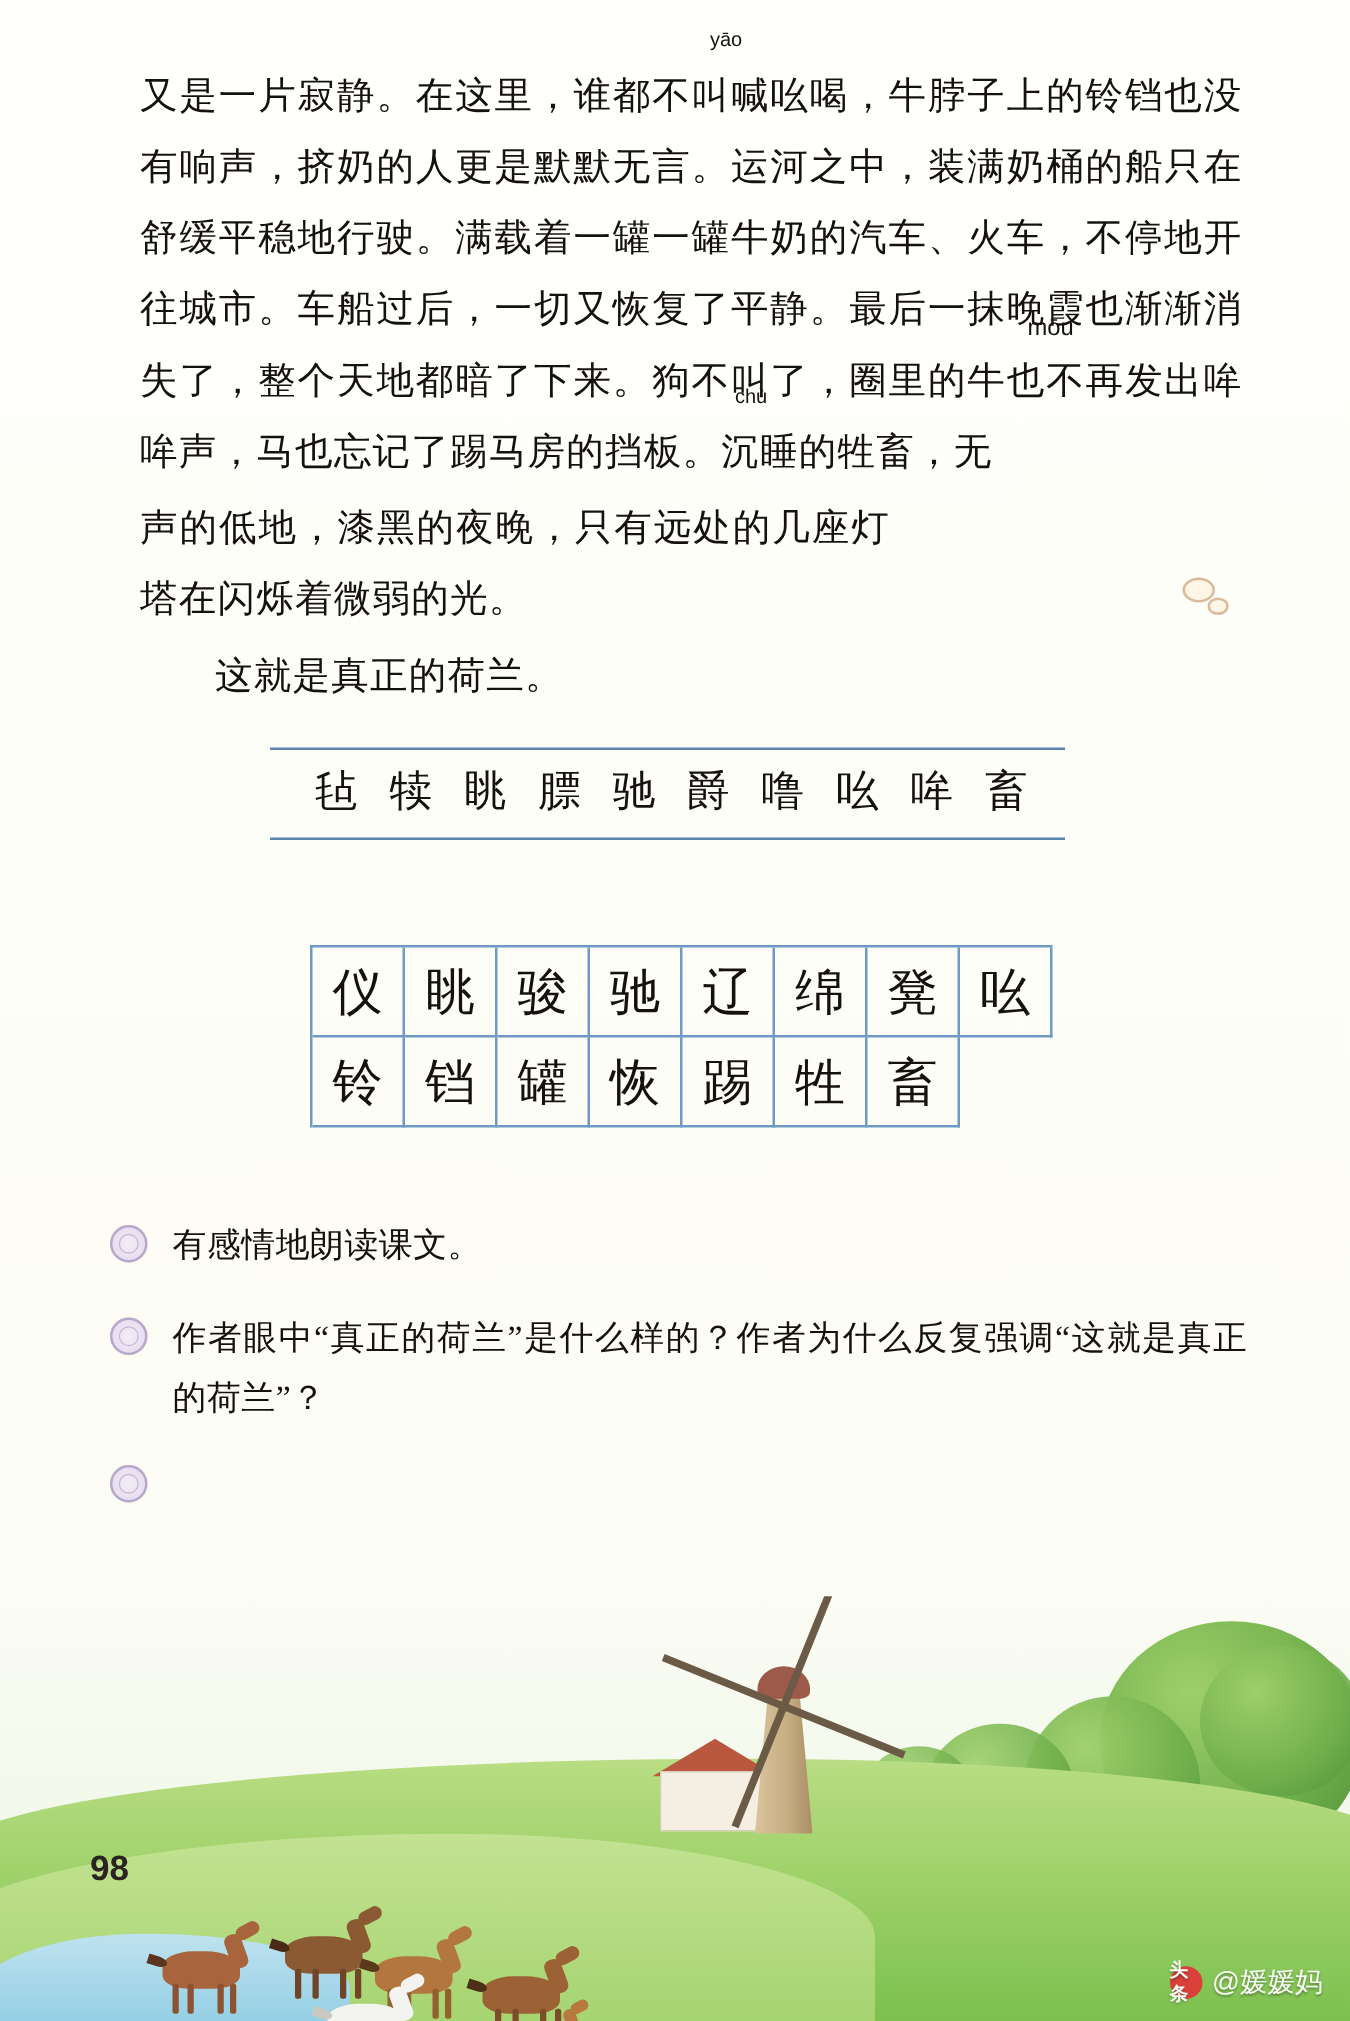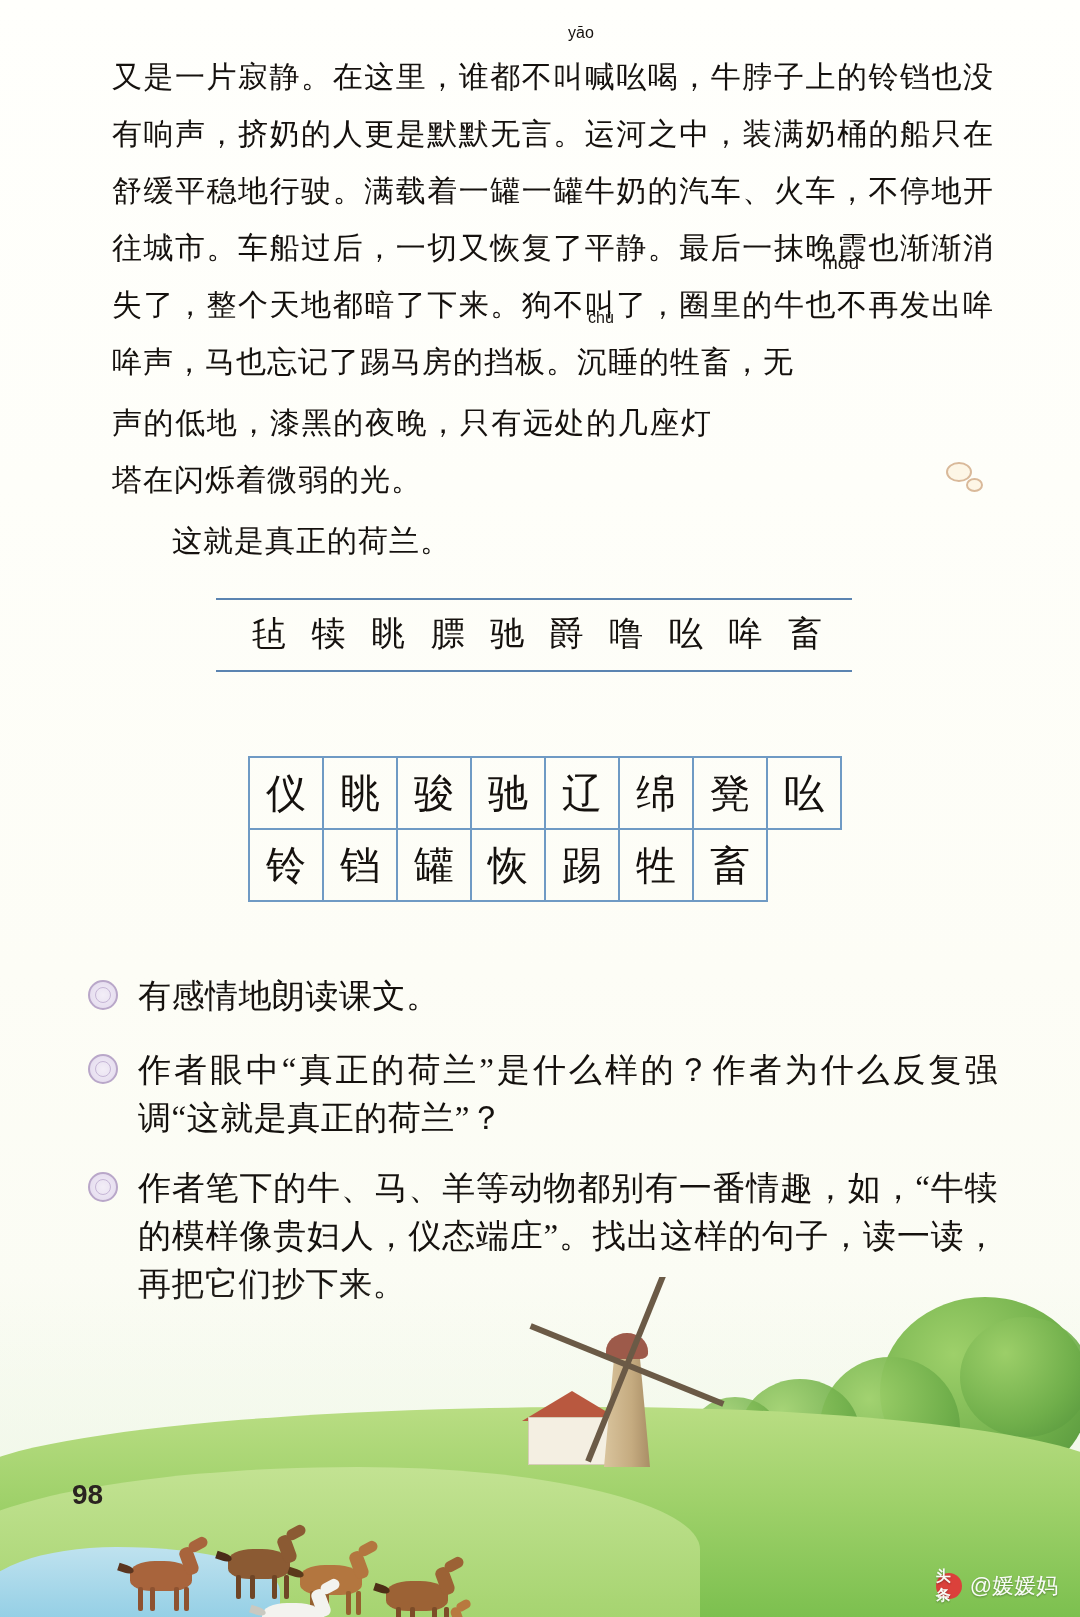--- a/index.html
+++ b/index.html
@@ -136,21 +136,21 @@
     position: absolute;
     left: 88px;
     top: 972px;
     width: 910px;
   }
   .ex-item {
     position: relative;
     min-height: 52px;
     margin-bottom: 22px;
     padding-left: 50px;
-    font-size: 33px;
+    font-size: 27px;
     line-height: 48px;
     color: #15110e;
     letter-spacing: 0.5px;
     text-align: justify;
   }
   .ex-bullet {
     position: absolute;
     left: 0;
     top: 8px;
     width: 30px;
@@ -412,21 +412,20 @@
     <div class="ex-item">
       <span class="ex-bullet"></span>
       <span>有感情地朗读课文。</span>
     </div>
     <div class="ex-item">
       <span class="ex-bullet"></span>
       <span>作者眼中“真正的荷兰”是什么样的？作者为什么反复强调“这就是真正的荷兰”？</span>
     </div>
     <div class="ex-item">
       <span class="ex-bullet"></span>
-      <span>作者笔下的牛、马、羊等动物都别有一番情趣，如，“牛犊的模样像贵妇人，仪态端庄”。找出这样的句子，读一读，再把它们抄下来。</span>
     </div>
   </div>
 
   <div class="illus">
     <div class="sky"></div>
 
     <div class="treeclump" style="left:880px; bottom:130px; width:210px; height:190px;"></div>
     <div class="treeclump" style="left:820px; bottom:120px; width:140px; height:140px; opacity:.95;"></div>
     <div class="treeclump" style="left:740px; bottom:128px; width:120px; height:110px; opacity:.9;"></div>
     <div class="treeclump" style="left:690px; bottom:140px; width:90px; height:80px; opacity:.85;"></div>

